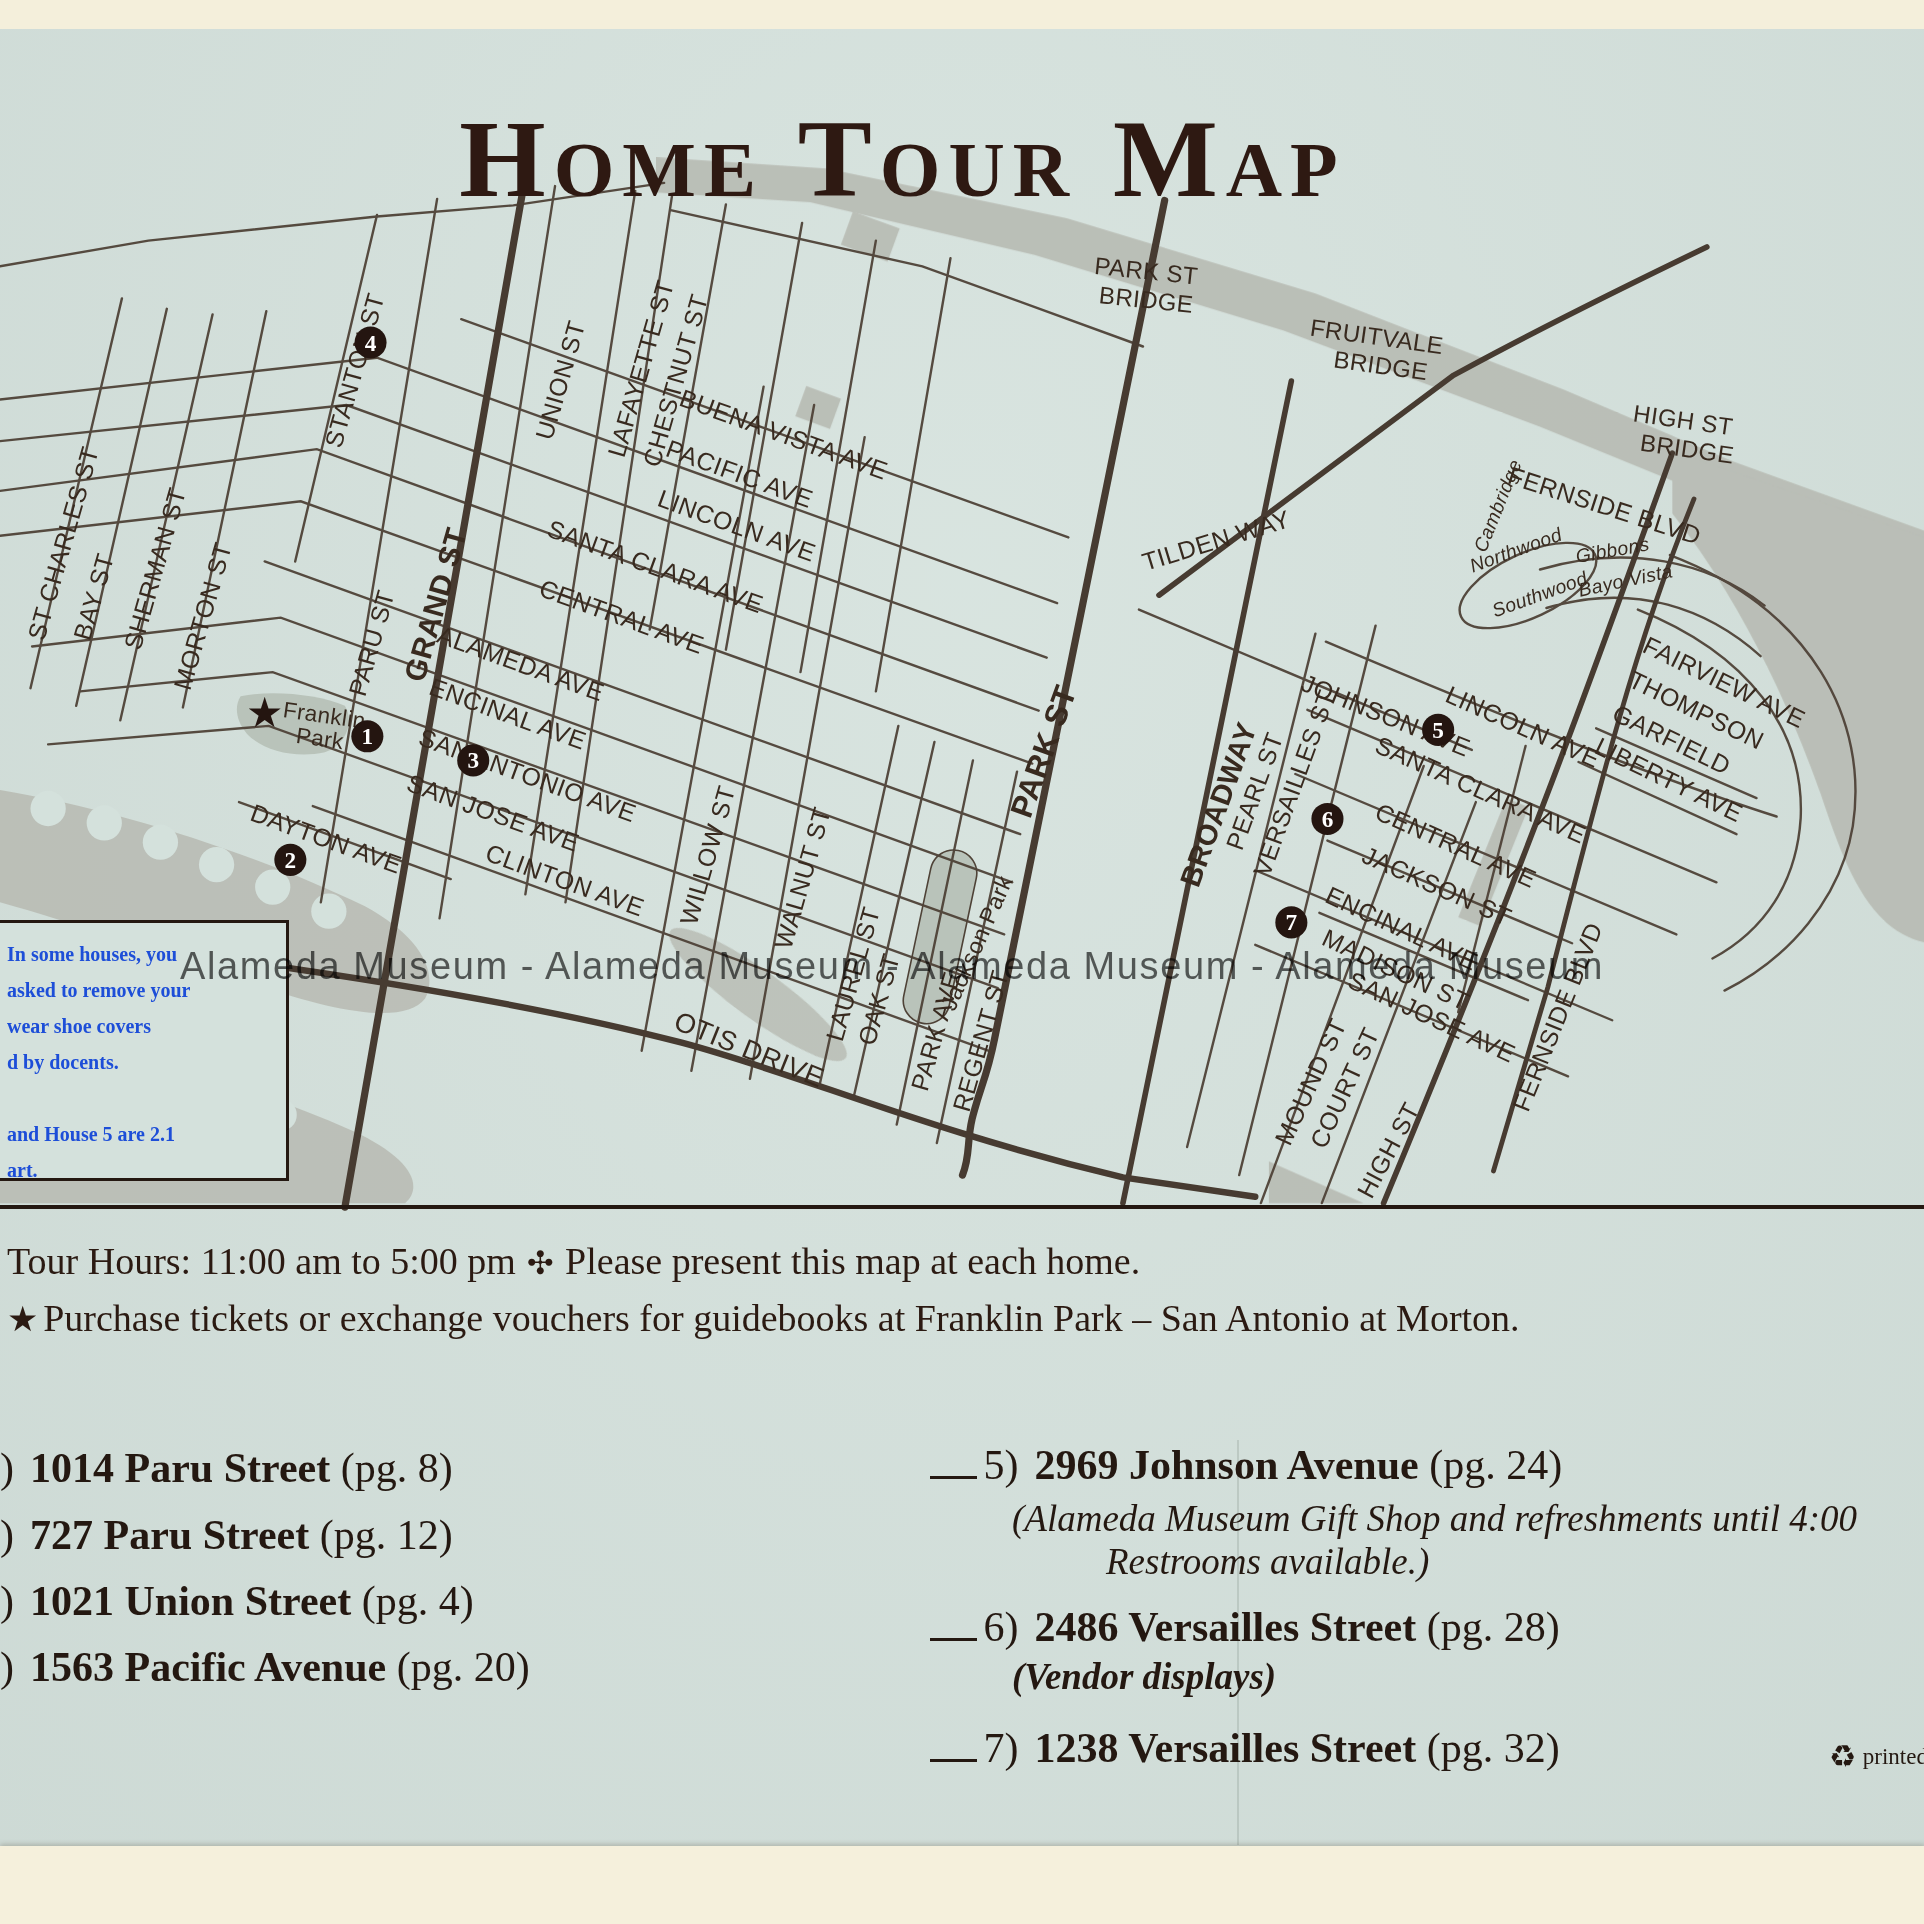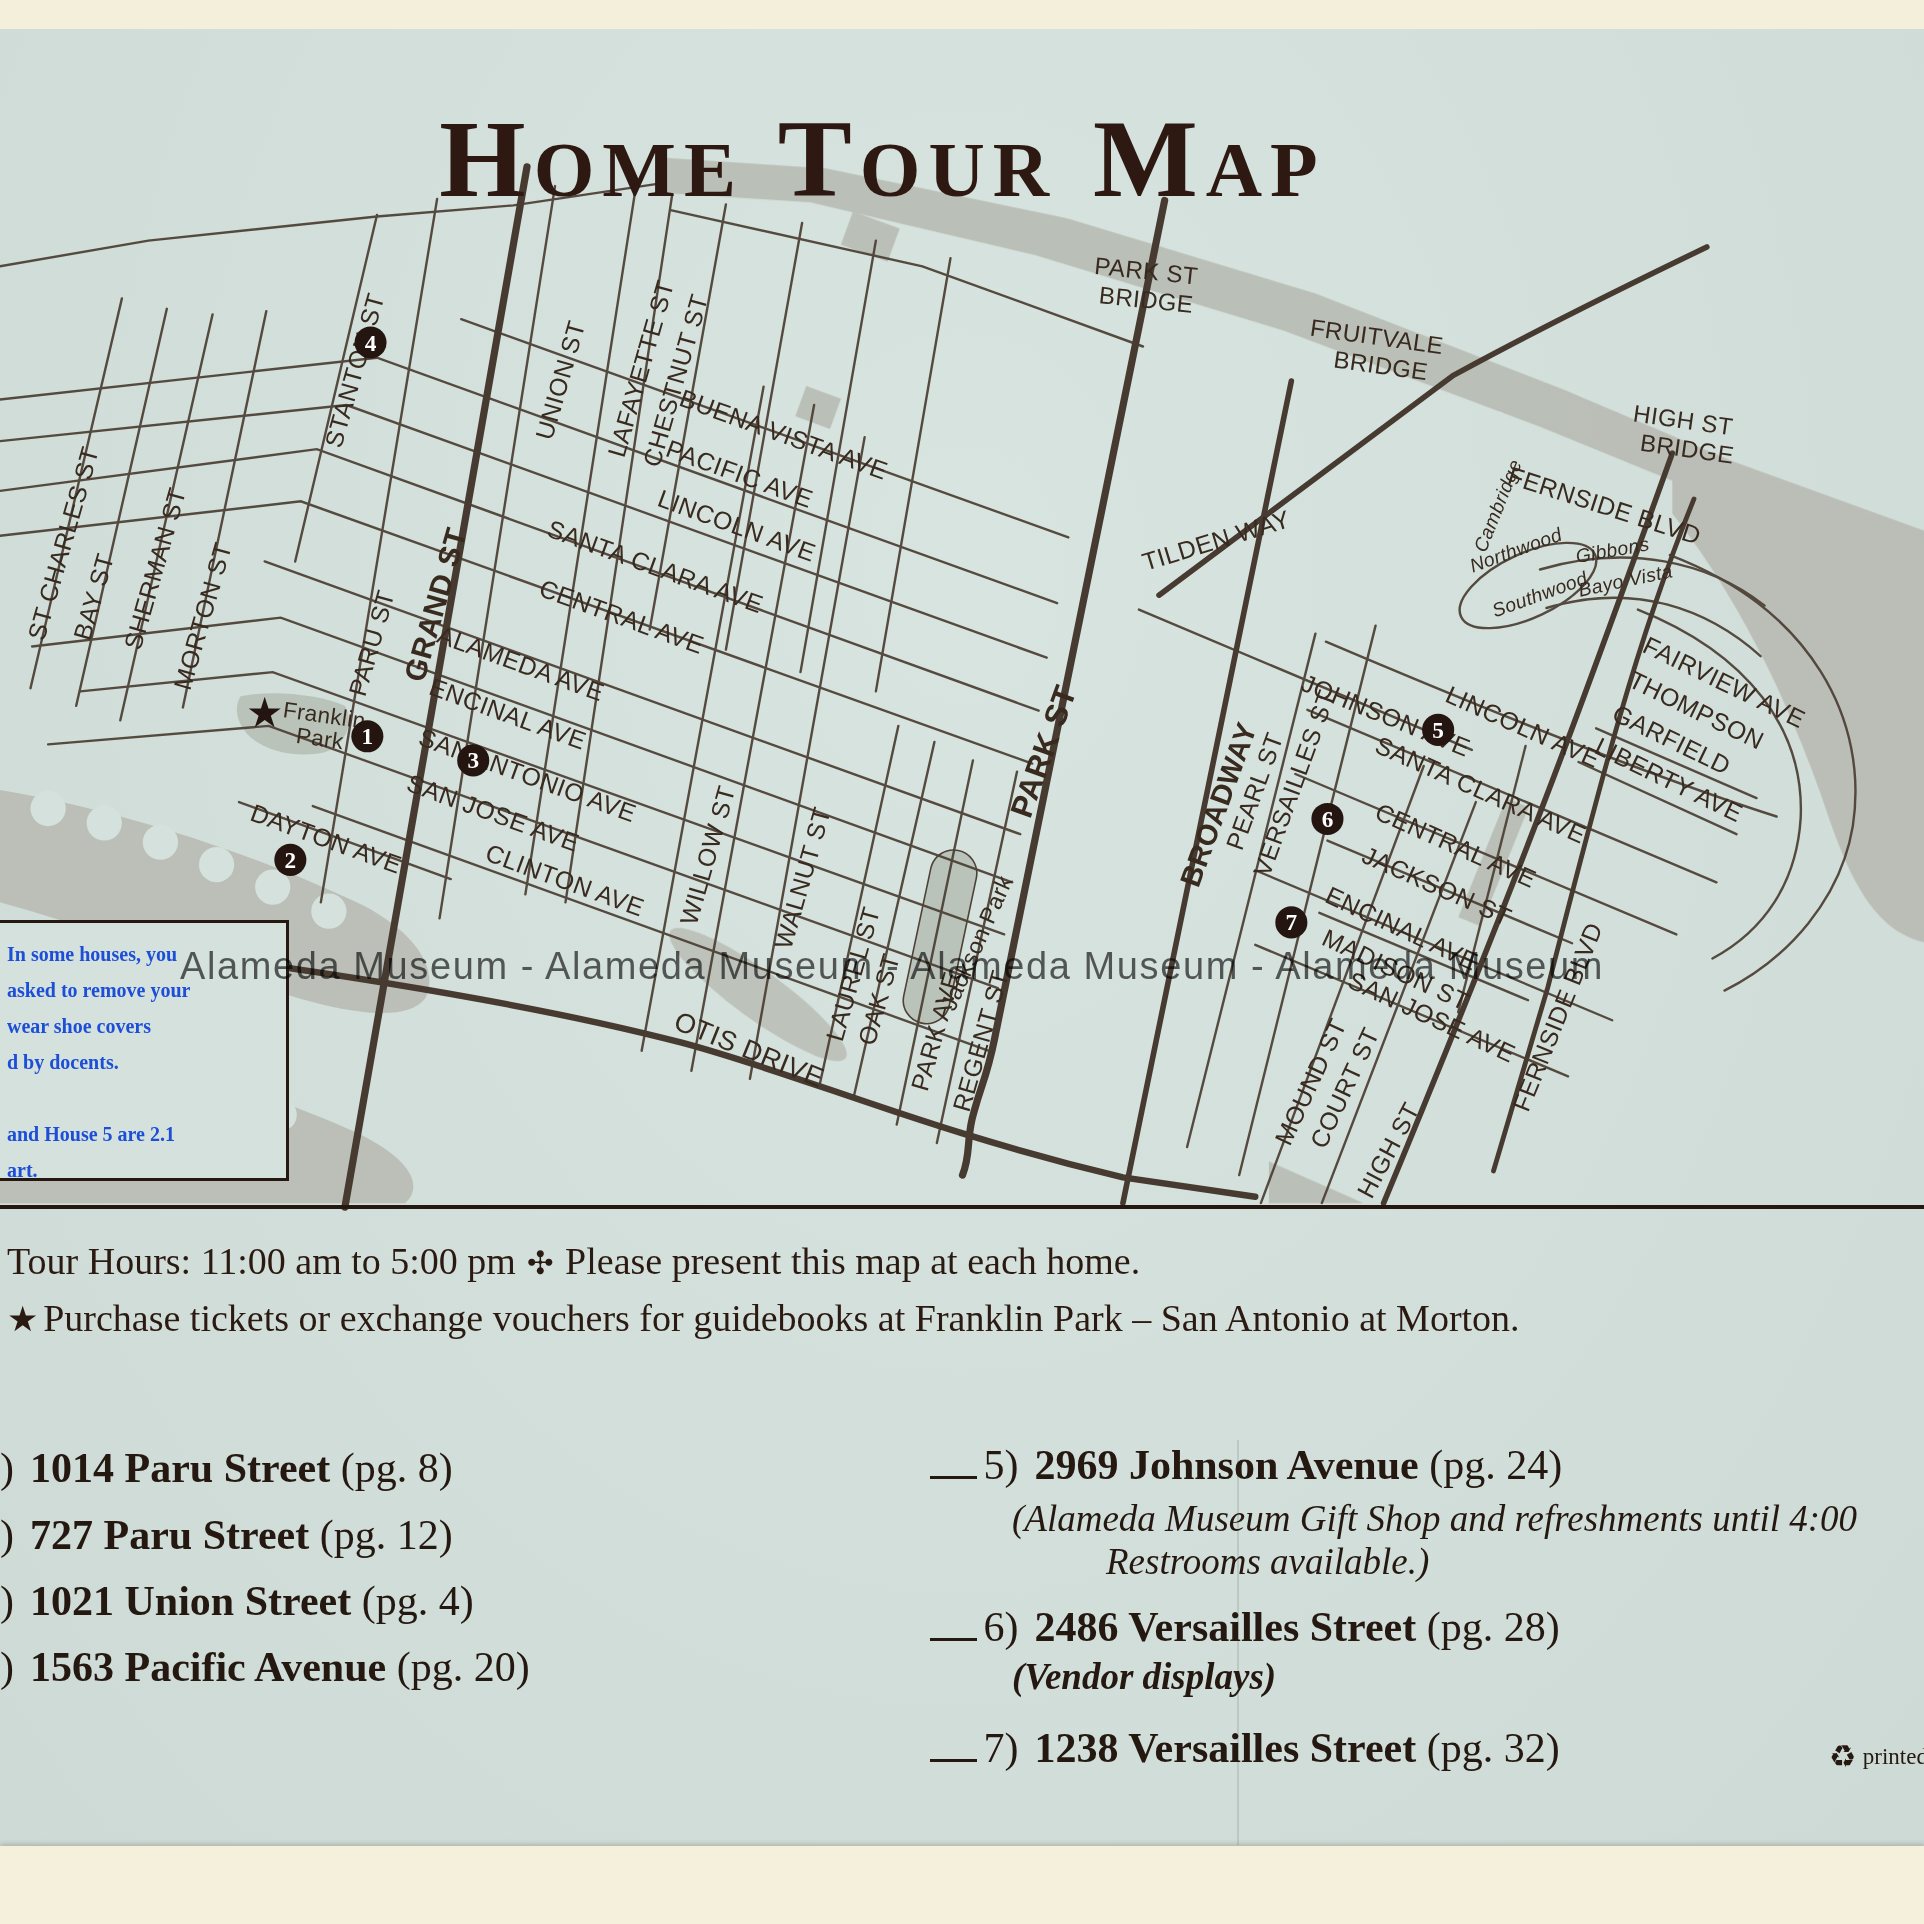--- a/index.html
+++ b/index.html
@@ -4,21 +4,21 @@
 <style>
   html,body{margin:0;padding:0;}
   body{width:1925px;height:1925px;overflow:hidden;position:relative;background:#f4efdb;
        font-family:"Liberation Serif",serif;}
   #paper{position:absolute;left:0;top:29px;width:1925px;height:1818px;
          background:#d4e1dc;
          background-image:radial-gradient(ellipse at 50% 30%, rgba(255,255,255,.10), rgba(0,0,0,.03));}
   #map-svg{position:absolute;left:0;top:0;width:1925px;height:1925px;z-index:5;pointer-events:none;}
   .title{position:absolute;left:0;top:95px;width:1765px;text-align:center;z-index:15;
          font-family:"Liberation Serif",serif;font-variant:small-caps;font-weight:600;
-         font-size:111px;letter-spacing:8px;color:#2e1912;}
+         font-size:111px;letter-spacing:8px;color:#2e1912;padding-left:20px;}
   #info-box{position:absolute;left:-56px;top:920px;width:345px;height:261px;z-index:10;
             background:#d4e1dc;border:3.2px solid #241811;box-sizing:border-box;
             padding:13px 8px 0 60px;}
   #info-box .bline{font-size:20px;line-height:36px;color:#1d4ed8;white-space:nowrap;font-weight:bold;}
   #rule{position:absolute;left:0;top:1205px;width:1925px;height:4px;background:#241811;z-index:8;}
   #notes{position:absolute;left:7px;top:1234px;width:1829px;z-index:15;text-align:left;color:#2b1a12;}
   #notes .nline{font-size:38px;line-height:55px;white-space:nowrap;}
   #notes .orn{font-family:"DejaVu Sans",sans-serif;font-size:32px;padding:0 11.2px;}
   #notes .star{font-family:"DejaVu Sans",sans-serif;font-size:35px;padding-right:4.8px;}
   .col{position:absolute;z-index:15;color:#241811;}

